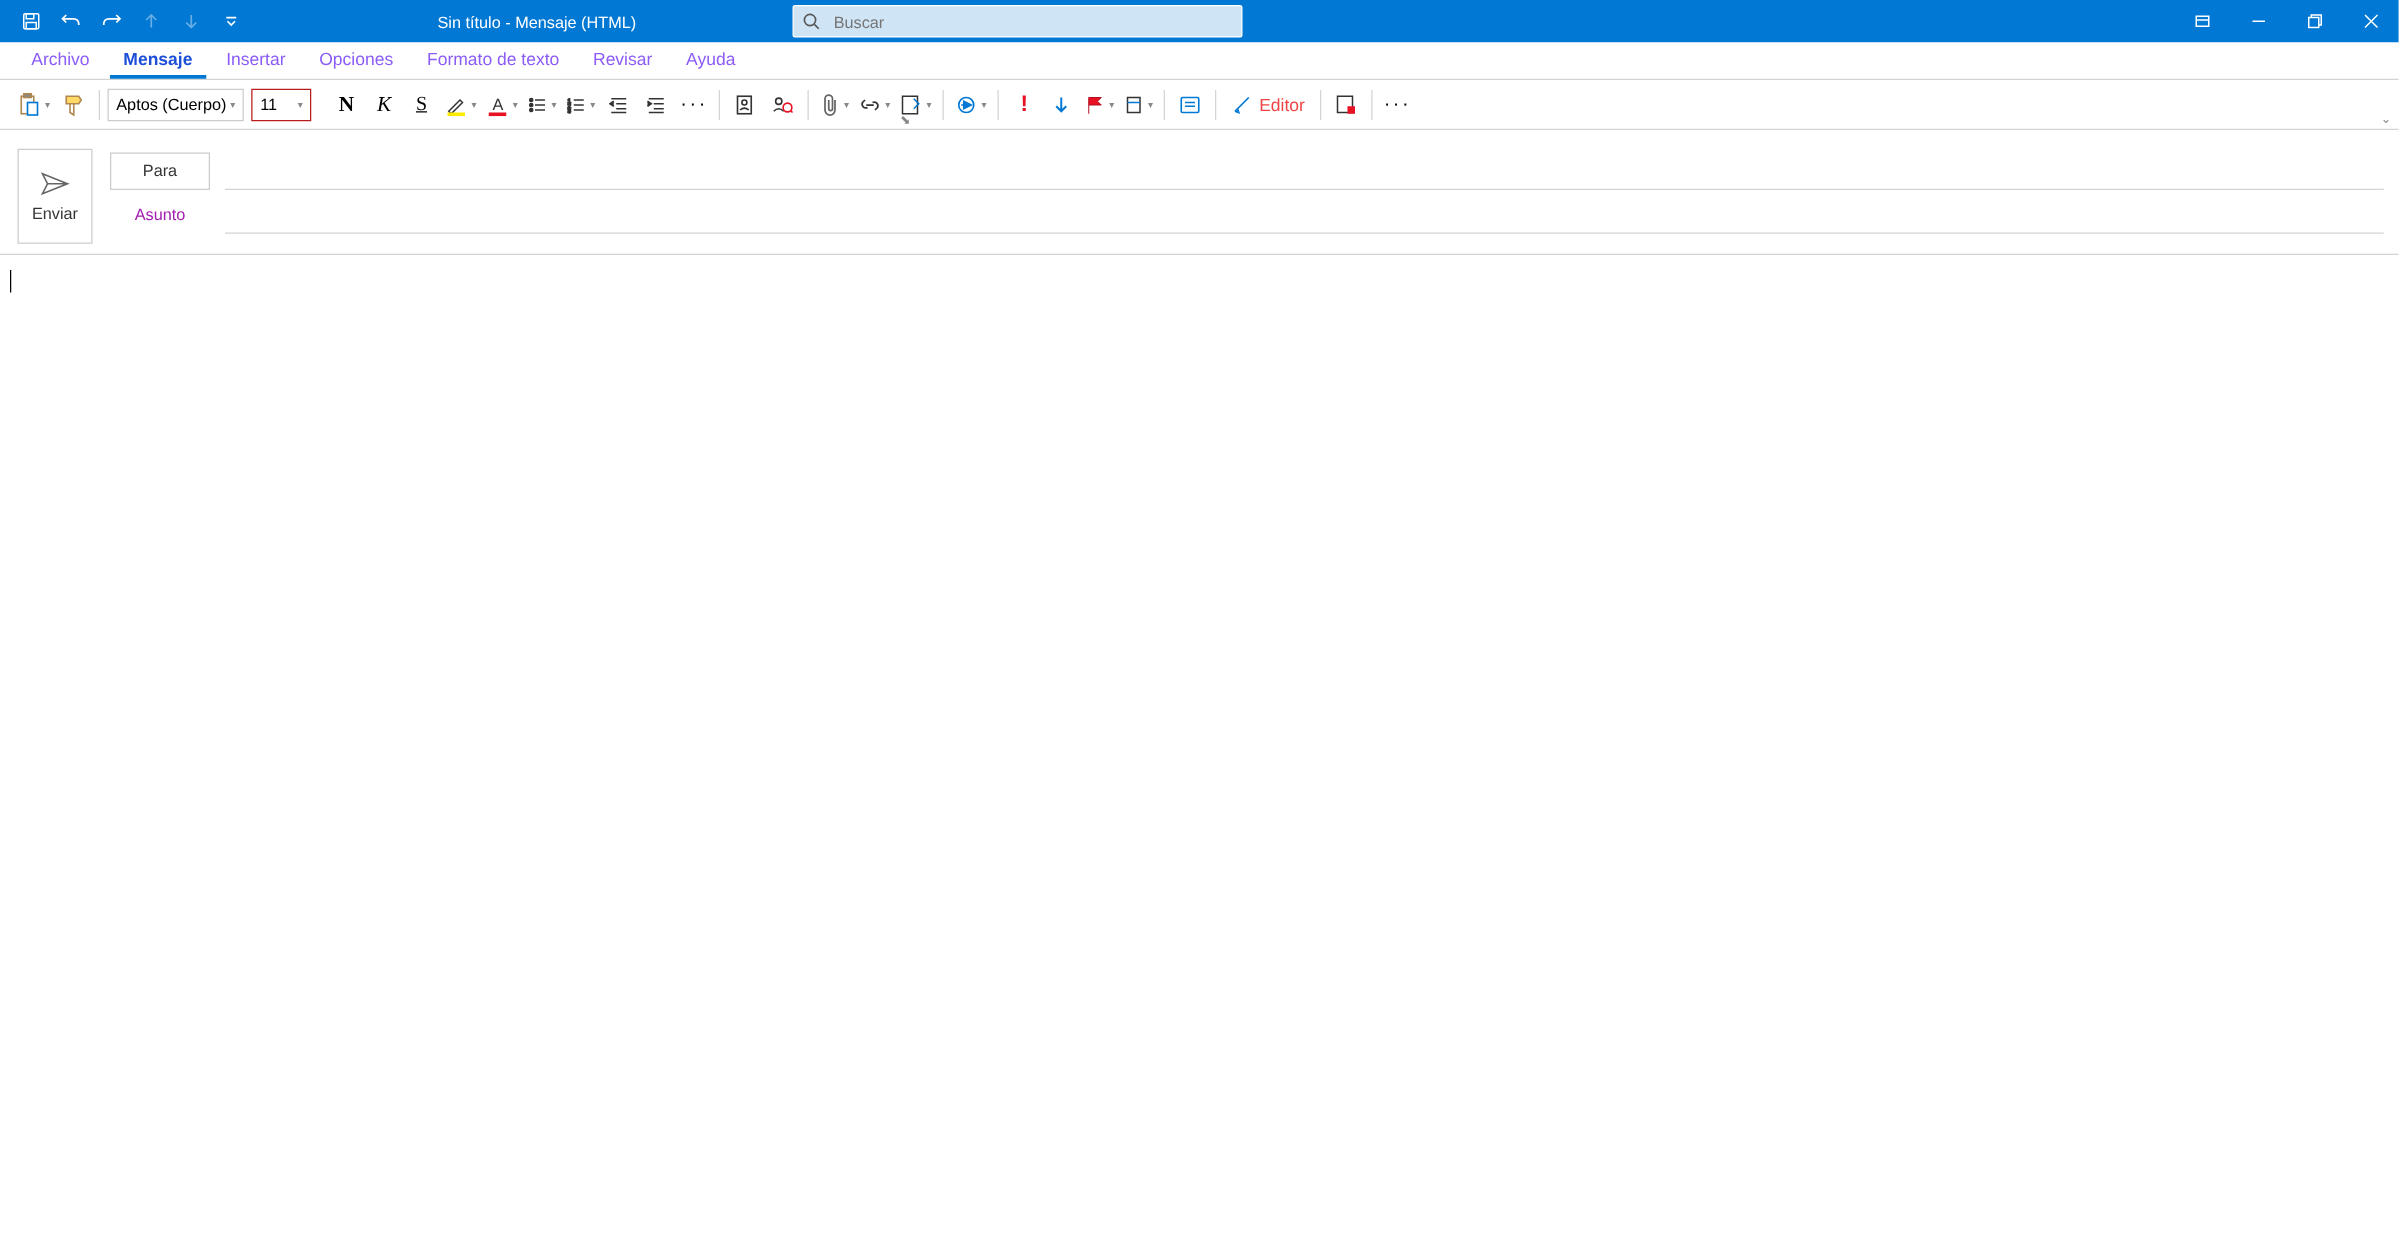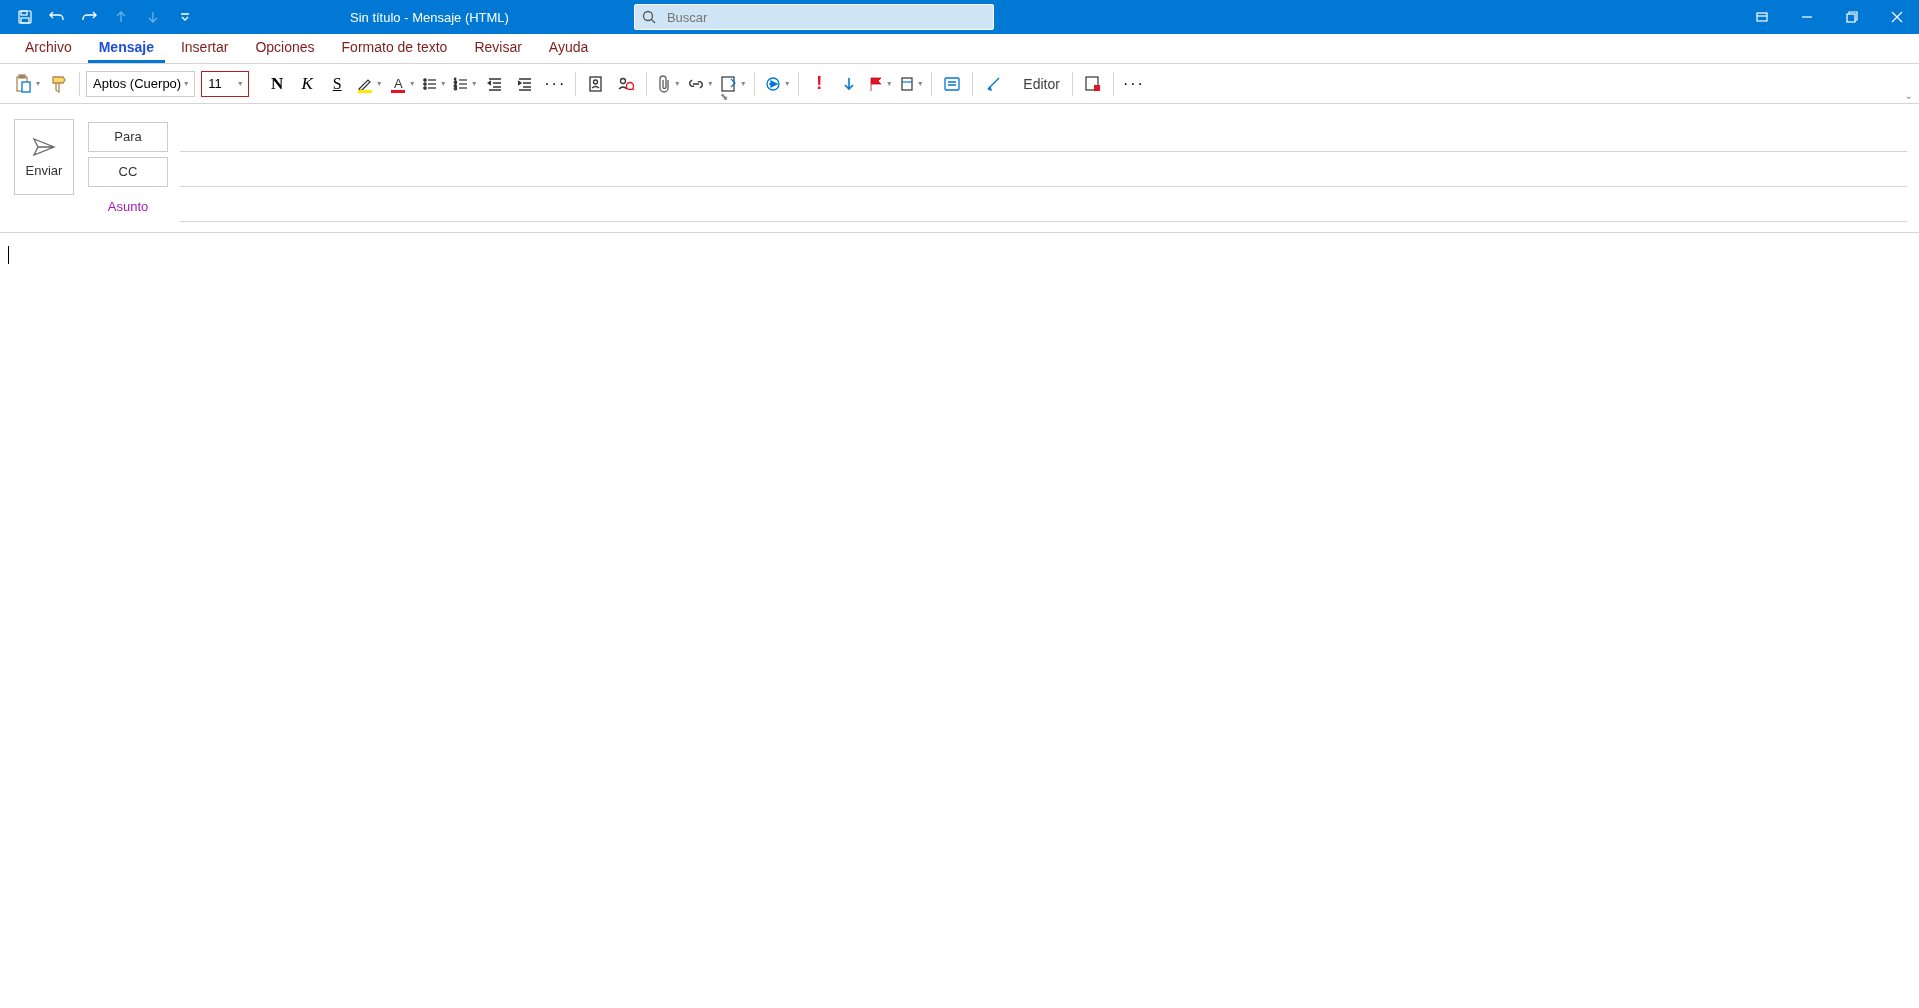--- a/index.html
+++ b/index.html
@@ -9,32 +9,32 @@
     .qat { display: flex; align-items: center; gap: 2px; padding-left: 10px; }
     .qat-btn { width: 30px; height: 30px; display: flex; align-items: center; justify-content: center; cursor: pointer; }
     .qat-btn.disabled { opacity: 0.4; }
     .title-text { margin-left: 150px; }
     .searchbox { margin-left: 125px; width: 360px; height: 26px; background: #cfe4f5; display: flex; align-items: center; border: 1px solid #fff; border-radius: 2px; }
     .searchbox input { border: none; background: transparent; color: #333; font-size: 13px; flex: 1; outline: none; padding-left: 4px; }
     .window-controls { margin-left: auto; display: flex; }
     .win-btn { width: 45px; height: 34px; display: flex; align-items: center; justify-content: center; cursor: pointer; }
     
     .tabs { height: 30px; display: flex; align-items: flex-end; border-bottom: 1px solid #d4d4d4; background: #fff; padding-left: 14px; gap: 5px; }
-    .tab { padding: 5px 11px; font-size: 14px; color: #7f1d1d; cursor: pointer; border-bottom: 3px solid transparent; }
+    .tab { padding: 5px 11px; font-size: 14px; color: #8b5cf6; cursor: pointer; border-bottom: 3px solid transparent; }
     .tab.active { color: #1d4ed8; font-weight: 600; border-bottom-color: #0078d4; }
     
     .ribbon { height: 40px; display: flex; align-items: center; padding: 0 10px; border-bottom: 1px solid #d4d4d4; background: #fff; gap: 2px; position: relative; }
     .rbtn { min-width: 28px; height: 28px; display: flex; align-items: center; justify-content: center; cursor: pointer; border-radius: 3px; padding: 0 3px; }
     .rsep { width: 1px; height: 24px; background: #d4d4d4; margin: 0 4px; }
     .dd-arrow { font-size: 8px; color: #888; margin-left: 3px; }
     .fontbox { border: 1px solid #ccc; height: 26px; padding: 0 6px; display: flex; align-items: center; font-size: 13px; cursor: pointer; background: #fff; }
     .sizebox { border: 1px solid #b91c1c; width: 48px; height: 26px; padding: 0 6px; display: flex; align-items: center; justify-content: space-between; font-size: 13px; cursor: pointer; background: #fff; margin-left: 4px; }
     .launcher { position: absolute; bottom: 1px; left: 720px; font-size: 10px; color: #888; cursor: pointer; }
     .ribbon-collapse { position: absolute; right: 6px; bottom: 2px; font-size: 10px; color: #888; cursor: pointer; }
-    .editor-txt { font-size: 14px; color: #404040; margin-left: 20px; }
+    .editor-txt { font-size: 14px; color: #ef4444; margin-left: 4px; }
     
     .compose-header { display: flex; padding: 15px 12px 0 14px; }
     .send-btn { width: 60px; height: 76px; border: 1px solid #ccc; display: flex; flex-direction: column; align-items: center; justify-content: center; gap: 6px; cursor: pointer; font-size: 13px; color: #333; }
     .fields { flex: 1; margin-left: 14px; display: flex; flex-direction: column; }
     .field-row { display: flex; align-items: center; height: 35px; }
     .field-btn { width: 80px; height: 30px; border: 1px solid #ccc; display: flex; align-items: center; justify-content: center; font-size: 13px; cursor: pointer; color: #333; }
     .field-input { flex: 1; border: none; border-bottom: 1px solid #d4d4d4; height: 30px; margin-left: 12px; outline: none; font-size: 13px; padding: 0 4px; }
     .subject-label { width: 80px; text-align: center; font-size: 13px; color: #a21caf; }
     
     .body-area { border-top: 1px solid #d4d4d4; margin-top: 8px; padding: 12px 8px; height: calc(100vh - 240px); }
@@ -309,24 +309,20 @@
         <path d="M2 2 L22 10 L2 18 L6 10 Z M6 10 H22"></path>
       </svg>
     <span>Enviar</span>
   </div>
   <div class="fields">
     <div class="field-row">
       <div class="field-btn">Para</div>
       <input class="field-input" type="text" style="">
     </div>
     <div class="field-row">
-      <div class="field-btn">CC</div>
-      <input class="field-input" type="text" style="">
-    </div>
-    <div class="field-row">
       <div class="subject-label">Asunto</div>
       <input class="field-input" type="text" style="">
     </div>
   </div>
 </div>
 
 <div class="body-area">
   <span class="cursor-blink"></span>
 </div>
 

